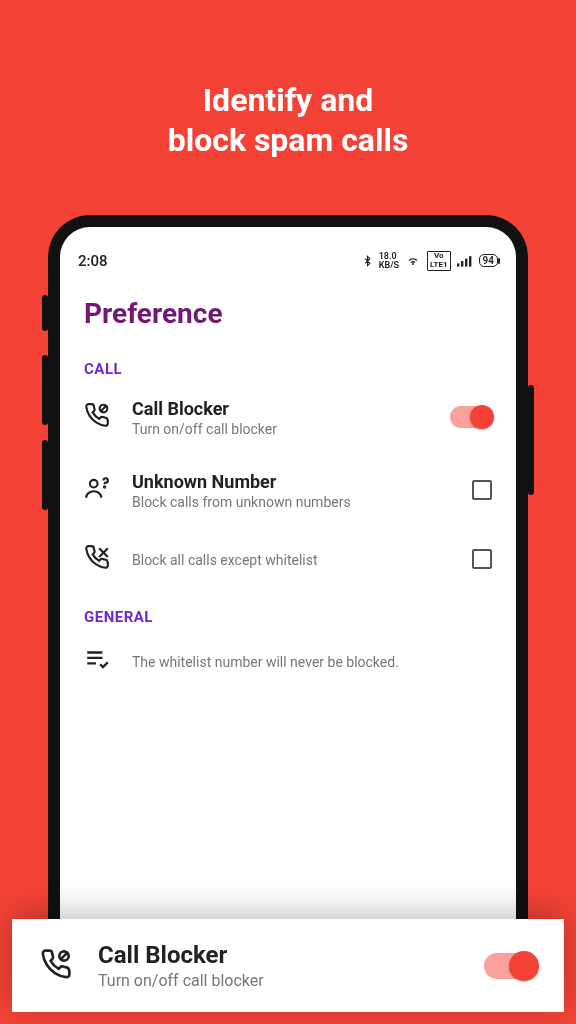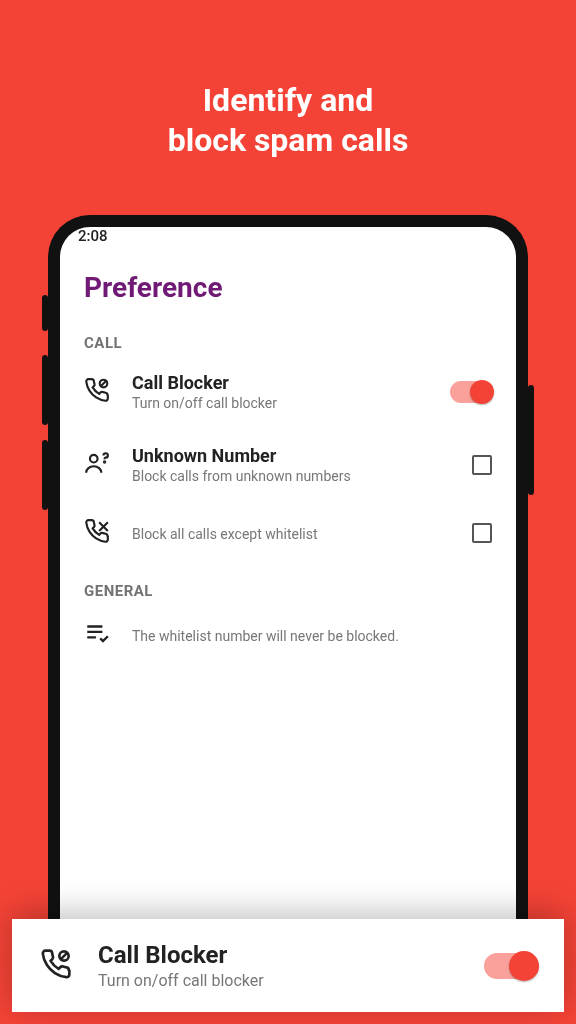--- a/index.html
+++ b/index.html
@@ -11,31 +11,31 @@
     width: 480px; height: 760px; background: #fff; border: 12px solid #111; border-bottom: none;
     border-top-left-radius: 42px; border-top-right-radius: 42px; position: relative; overflow: hidden;
   }
   
   .sidebtn { position: absolute; background: #111; border-radius: 3px; }
   .sb-l1 { left: -6px; top: 80px; width: 6px; height: 36px; }
   .sb-l2 { left: -6px; top: 140px; width: 6px; height: 70px; }
   .sb-l3 { left: -6px; top: 225px; width: 6px; height: 70px; }
   .sb-r1 { right: -6px; top: 170px; width: 6px; height: 110px; }
 
-  .statusbar { display: flex; justify-content: space-between; align-items: center; padding: 0 18px 6px; font-size: 15px; color: #222; font-weight: 500; gap: 16px; }
+  .statusbar { display: flex; justify-content: space-between; align-items: center; padding: 24px 18px 6px; font-size: 15px; color: #222; font-weight: 500; gap: 16px; }
   .statusbar .right { display: flex; align-items: center; gap: 6px; font-size: 11px; }
   .statusbar .right svg { display: block; }
   .kbs { display: flex; flex-direction: column; line-height: 1; font-size: 9px; font-weight: 600; }
   .lte-box { border: 1px solid #222; padding: 0 2px; font-size: 8px; font-weight: 700; line-height: 1.1; text-align: center; border-radius: 1px; }
   .batt-box { border: 1.5px solid #222; border-radius: 5px; padding: 0 3px; font-size: 10px; font-weight: 600; position: relative; }
   .batt-box::after { content:""; position:absolute; right:-3px; top:3px; width:2px; height:6px; background:#222; border-radius:1px;}
 
   .content { padding: 10px 24px 0; }
   h1.title { font-size: 28px; font-weight: 700; color: #701a75; margin: 10px 0 30px; }
-  .section { font-size: 15px; font-weight: 700; color: #737373; letter-spacing: 0.5px; margin: 10px 0 20px; }
+  .section { font-size: 15px; font-weight: 700; color: #6d28d9; letter-spacing: 0.5px; margin: 10px 0 20px; }
 
   .row { display: flex; align-items: center; gap: 20px; margin-bottom: 34px; }
   .row .ico { width: 28px; flex: 0 0 28px; color: #222; }
   .row .txt { flex: 1; }
   .row .txt .t { font-size: 18px; font-weight: 700; color: #222; }
   .row .txt .s { font-size: 14px; color: #777; margin-top: 2px; }
   .row .ctrl { flex: 0 0 42px; display: flex; justify-content: flex-end; }
 
   .toggle { width: 42px; height: 22px; border-radius: 11px; background: #f9a19a; position: relative; }
   .toggle .knob { width: 24px; height: 24px; border-radius: 12px; background: #f44336; position: absolute; right: -2px; top: -1px; box-shadow: 0 1px 2px rgba(0,0,0,.3); }
@@ -66,20 +66,43 @@
   <div class="phone-wrap">
     <div class="sidebtn sb-l1"></div>
     <div class="sidebtn sb-l2"></div>
     <div class="sidebtn sb-l3"></div>
     <div class="sidebtn sb-r1"></div>
 
     <div class="phone">
 
       <div class="statusbar">
         <div>2:08</div>
+        <div class="right">
+          <svg width="11" height="14" viewBox="0 0 24 24" fill="none" stroke="#222" stroke-width="2.5">
+              <path d="M7 7l10 10-5 5V2l5 5L7 17"></path>
+            </svg>
+          <div class="kbs">
+            <span>18.0</span>
+            <span>KB/S</span>
+          </div>
+          <svg width="16" height="12" viewBox="0 0 24 24" fill="#222">
+              <path d="M12 20a2 2 0 100-4 2 2 0 000 4zm-5-6a8 8 0 0110 0l-2 2a5 5 0 00-6 0zm-4-4a14 14 0 0118 0l-2 2a11 11 0 00-14 0z"></path>
+            </svg>
+          <div class="lte-box">
+            <div>Vo</div>
+            <div>LTE1</div>
+          </div>
+          <svg width="16" height="12" viewBox="0 0 20 14" fill="#222">
+              <rect x="0" y="10" width="3" height="4"></rect>
+              <rect x="5" y="7" width="3" height="7"></rect>
+              <rect x="10" y="4" width="3" height="10"></rect>
+              <rect x="15" y="1" width="3" height="13"></rect>
+            </svg>
+          <div class="batt-box"><span>94</span></div>
+        </div>
       </div>
 
       <div class="content">
         <h1 class="title">Preference</h1>
 
         <div class="section">CALL</div>
 
         <div class="row">
           <div class="ico">
             <svg width="26" height="26" viewBox="0 0 24 24" fill="none" stroke="#222" stroke-width="2">

